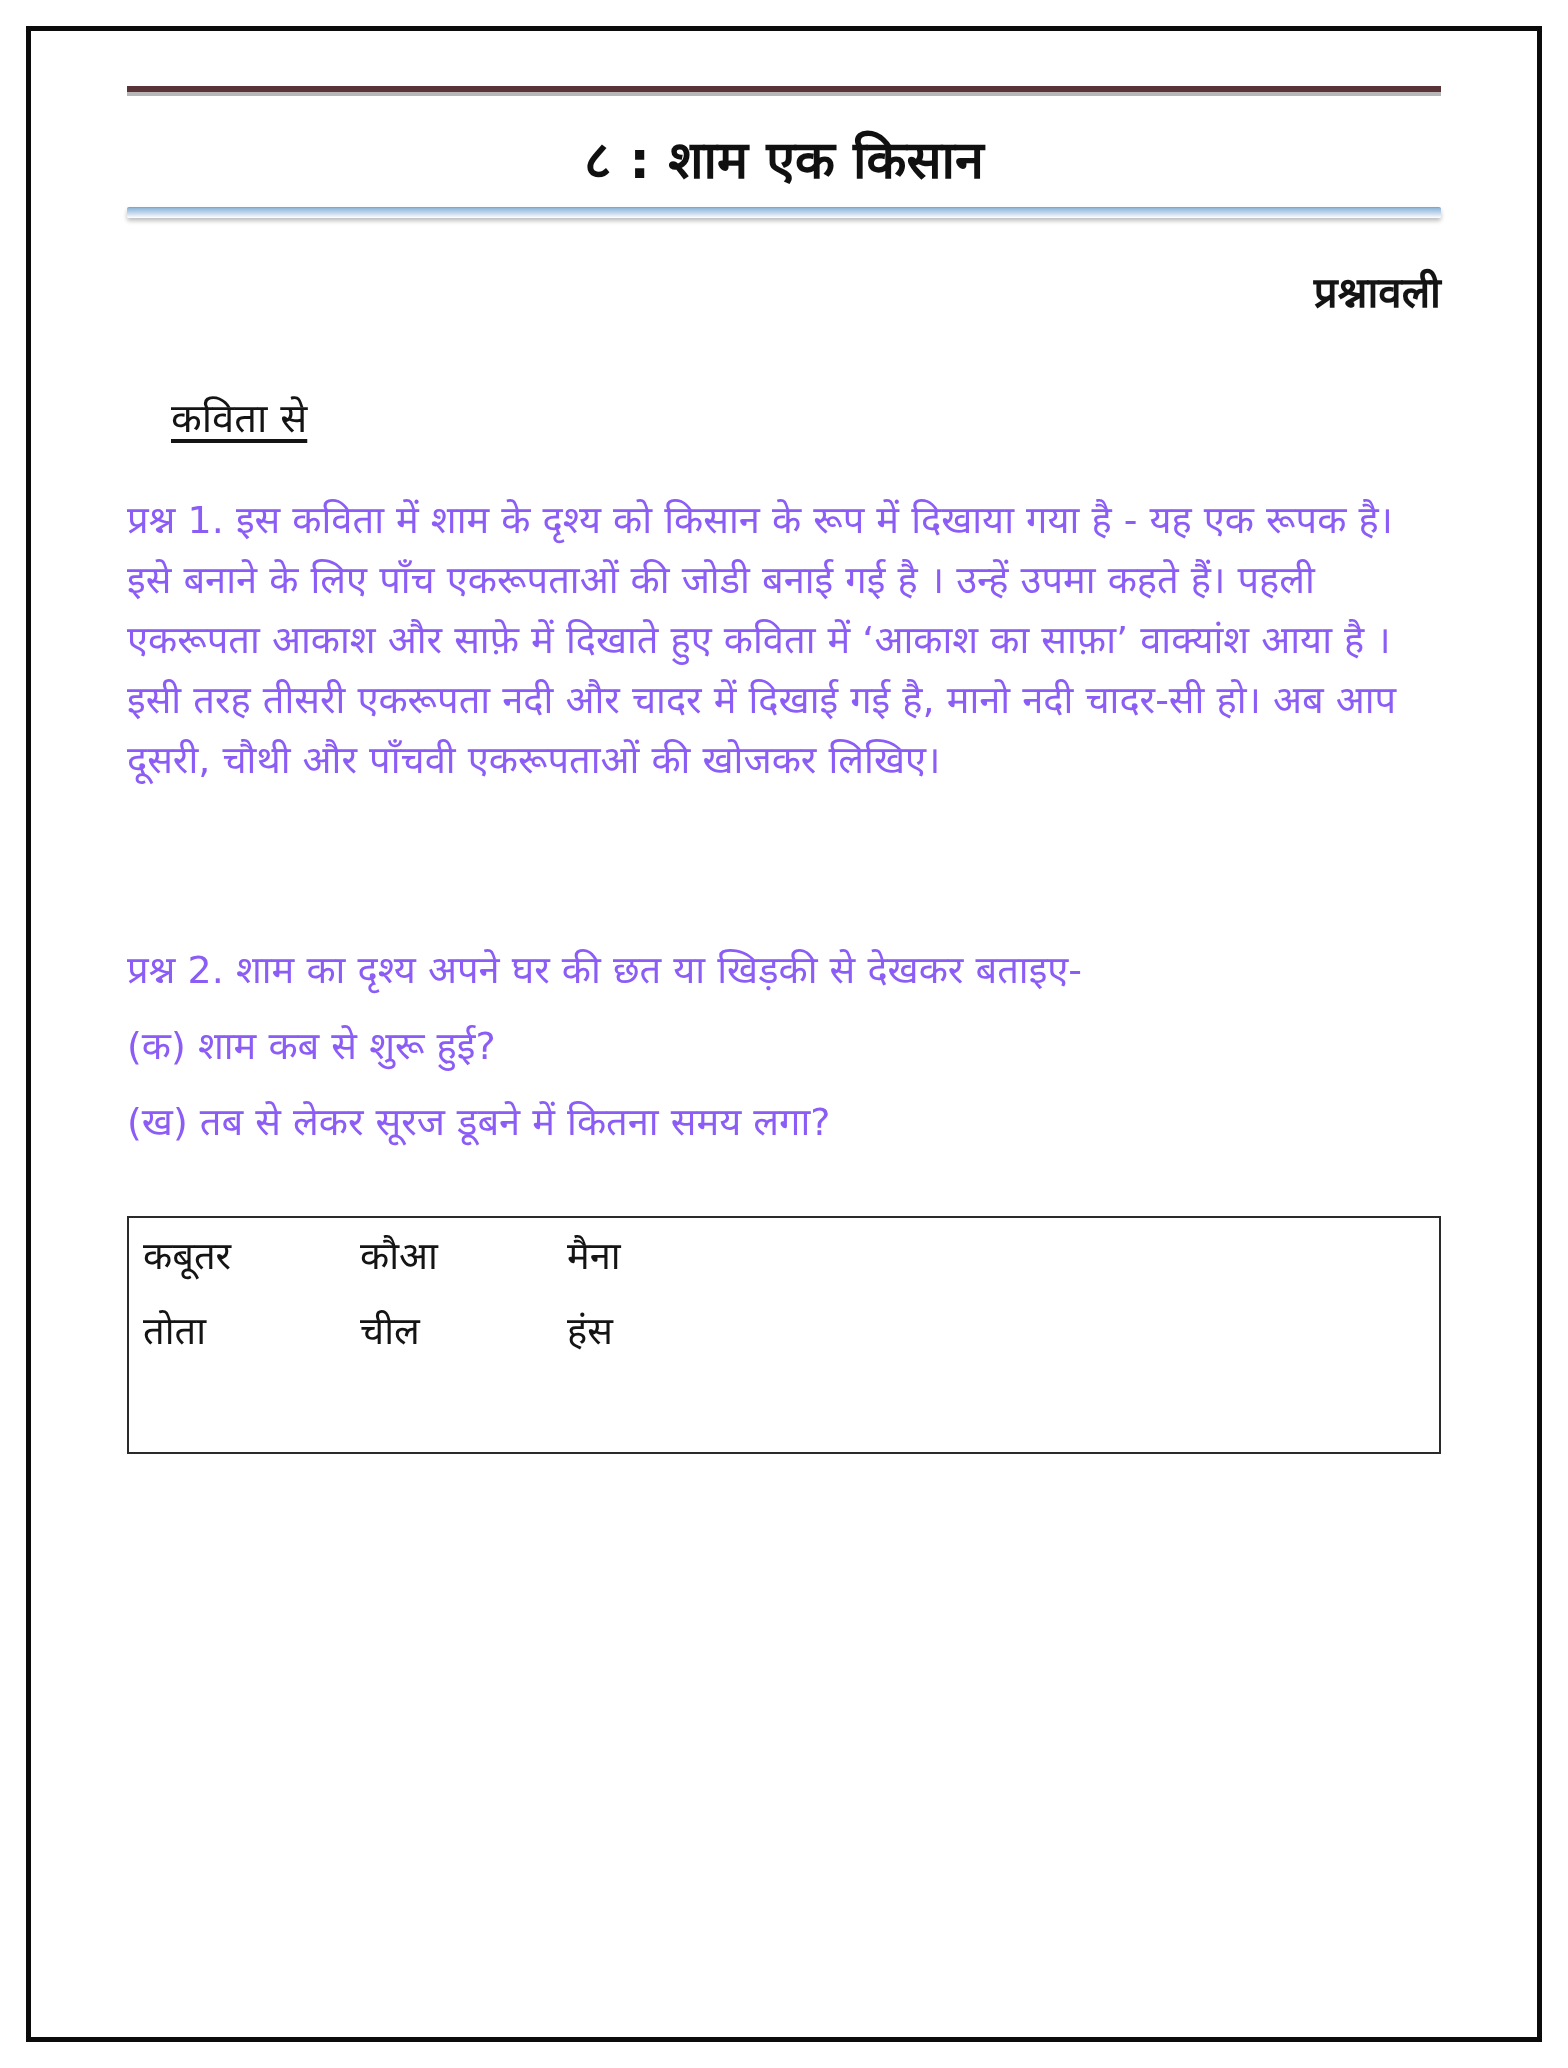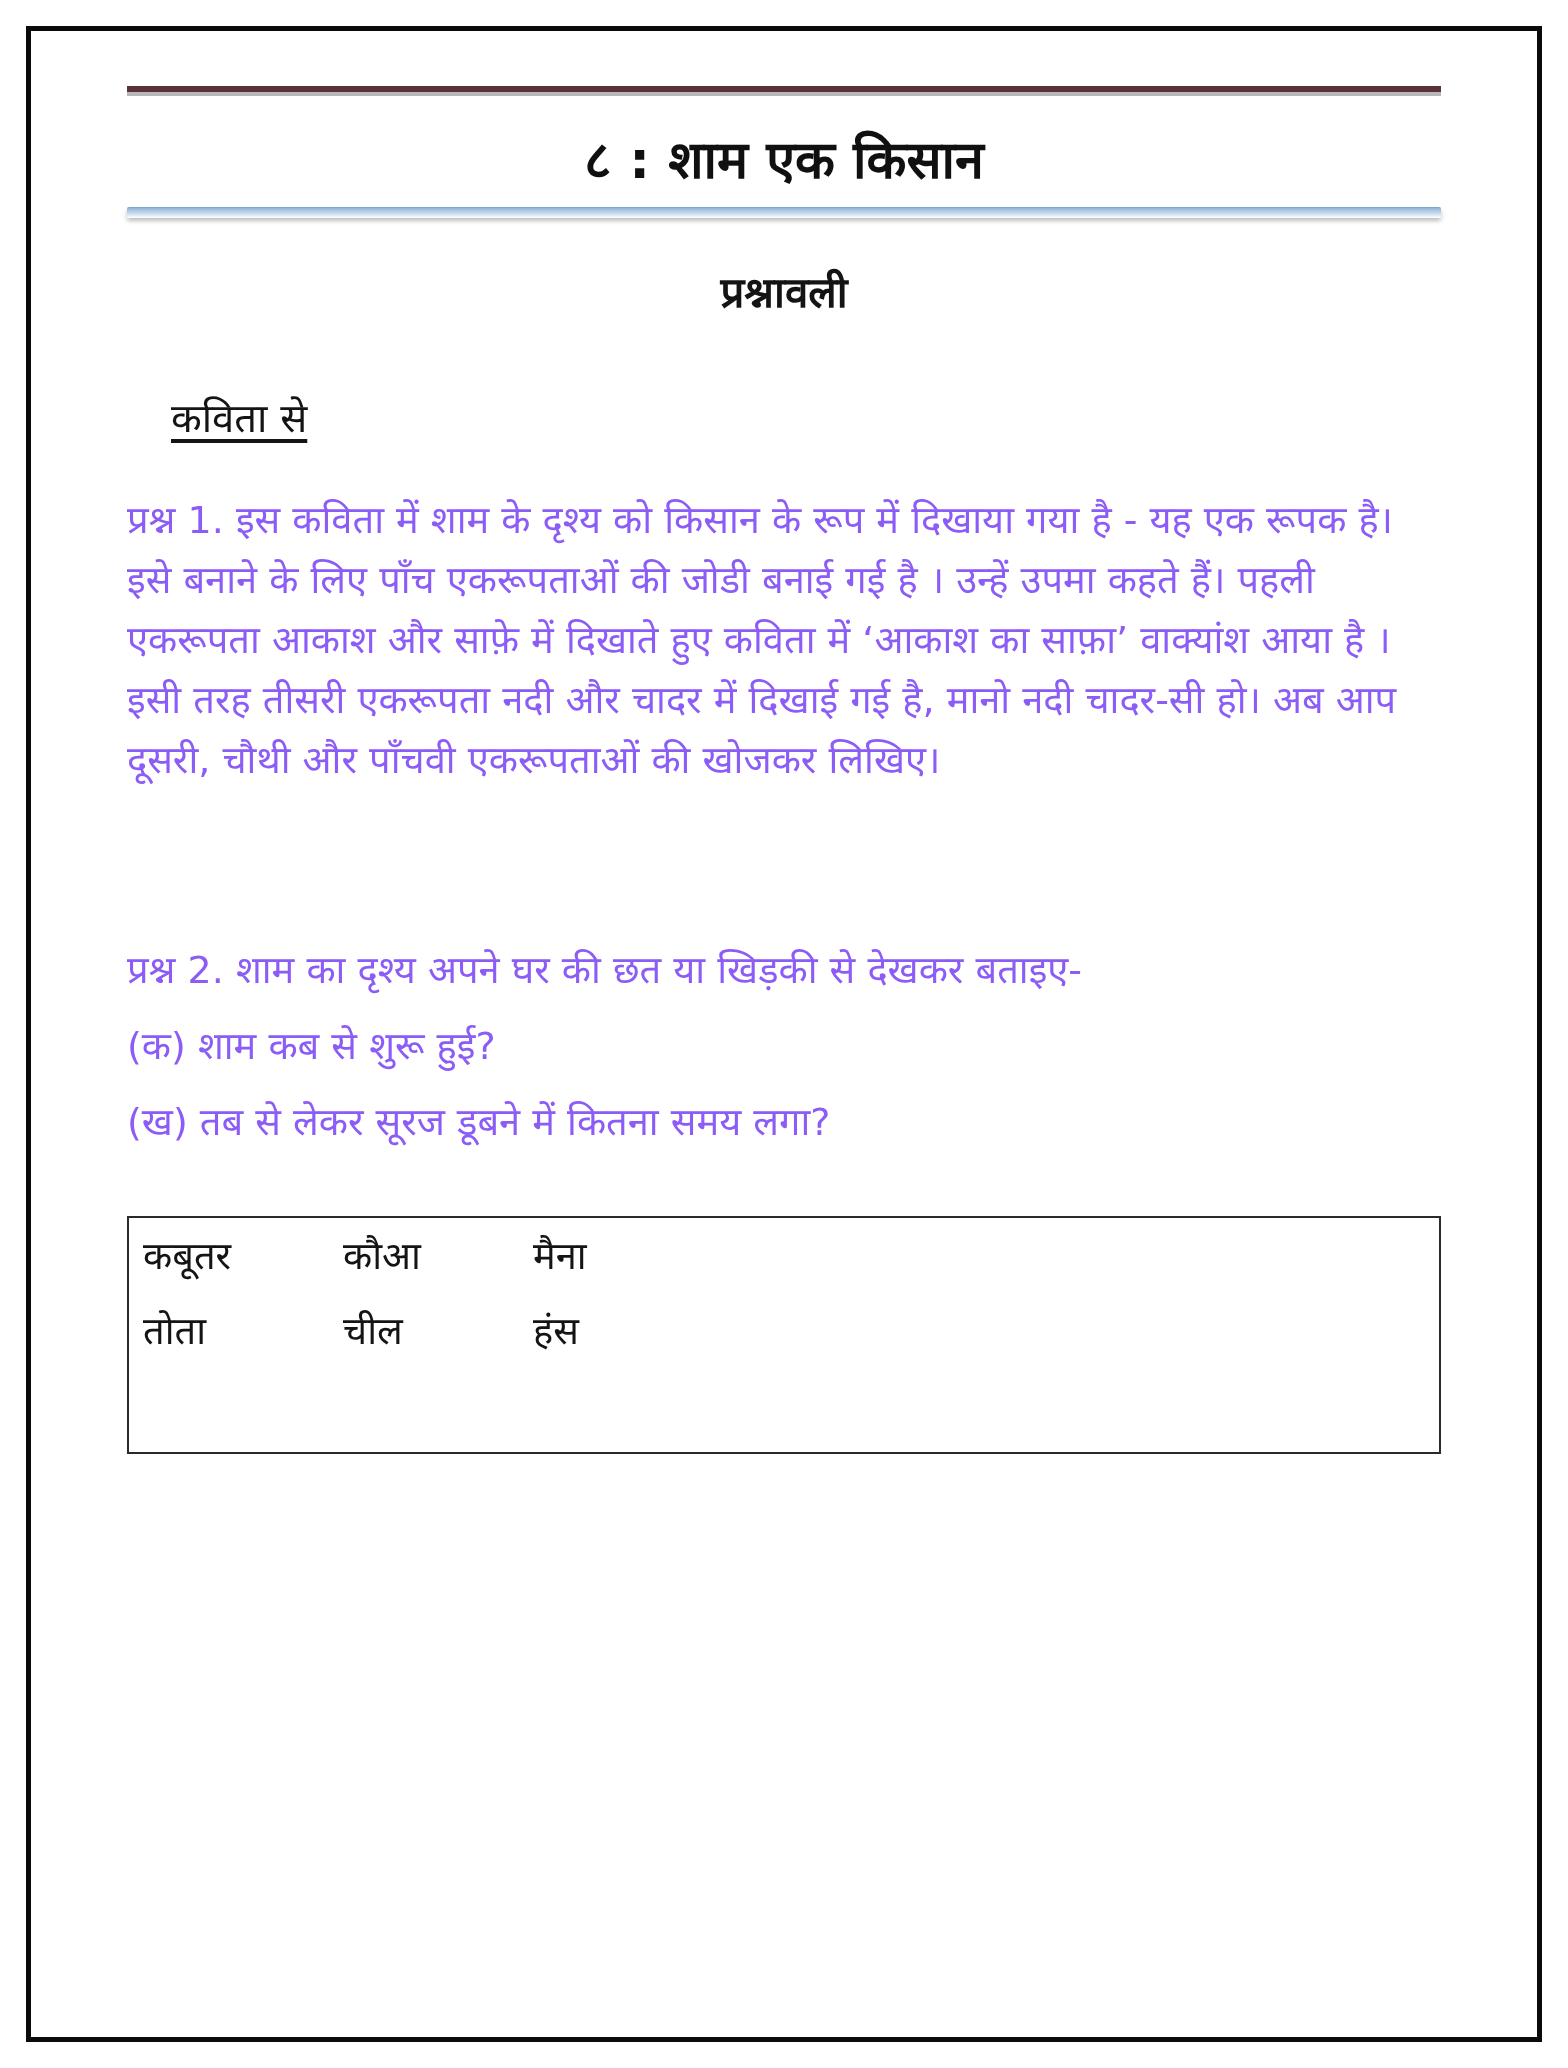--- a/index.html
+++ b/index.html
@@ -38,21 +38,21 @@
   .title-underline {
     height: 11px;
     margin-top: 14px;
     background: linear-gradient(to bottom, #8fb4d9 0%, #c9dcee 55%, #ffffff 100%);
     border-top: 1px solid #7fa6cf;
     border-radius: 2px;
     box-shadow: 0 3px 4px rgba(0,0,0,0.25);
   }
   .subtitle {
     margin-top: 44px;
-    text-align: center;
+    text-align: right;
     font-size: 42px;
     font-weight: 700;
   }
   .section-heading {
     margin-top: 70px;
     font-size: 40px;
     font-weight: 400;
     text-decoration: underline;
     text-underline-offset: 7px;
     margin-left: 44px;
@@ -72,20 +72,21 @@
     width: 100%;
     height: 238px;
     border: 2px solid #2a2a2a;
     padding: 10px 14px;
   }
   .bird-row {
     display: grid;
     grid-template-columns: 200px 190px 1fr;
     font-size: 38px;
     line-height: 1.5;
+    gap: 17px;
   }
   .bird-row + .bird-row { margin-top: 18px; }
 </style>
 </head>
 <body>
 
 <div class="page">
   <div class="frame">
 
     <div class="top-rule"></div>

